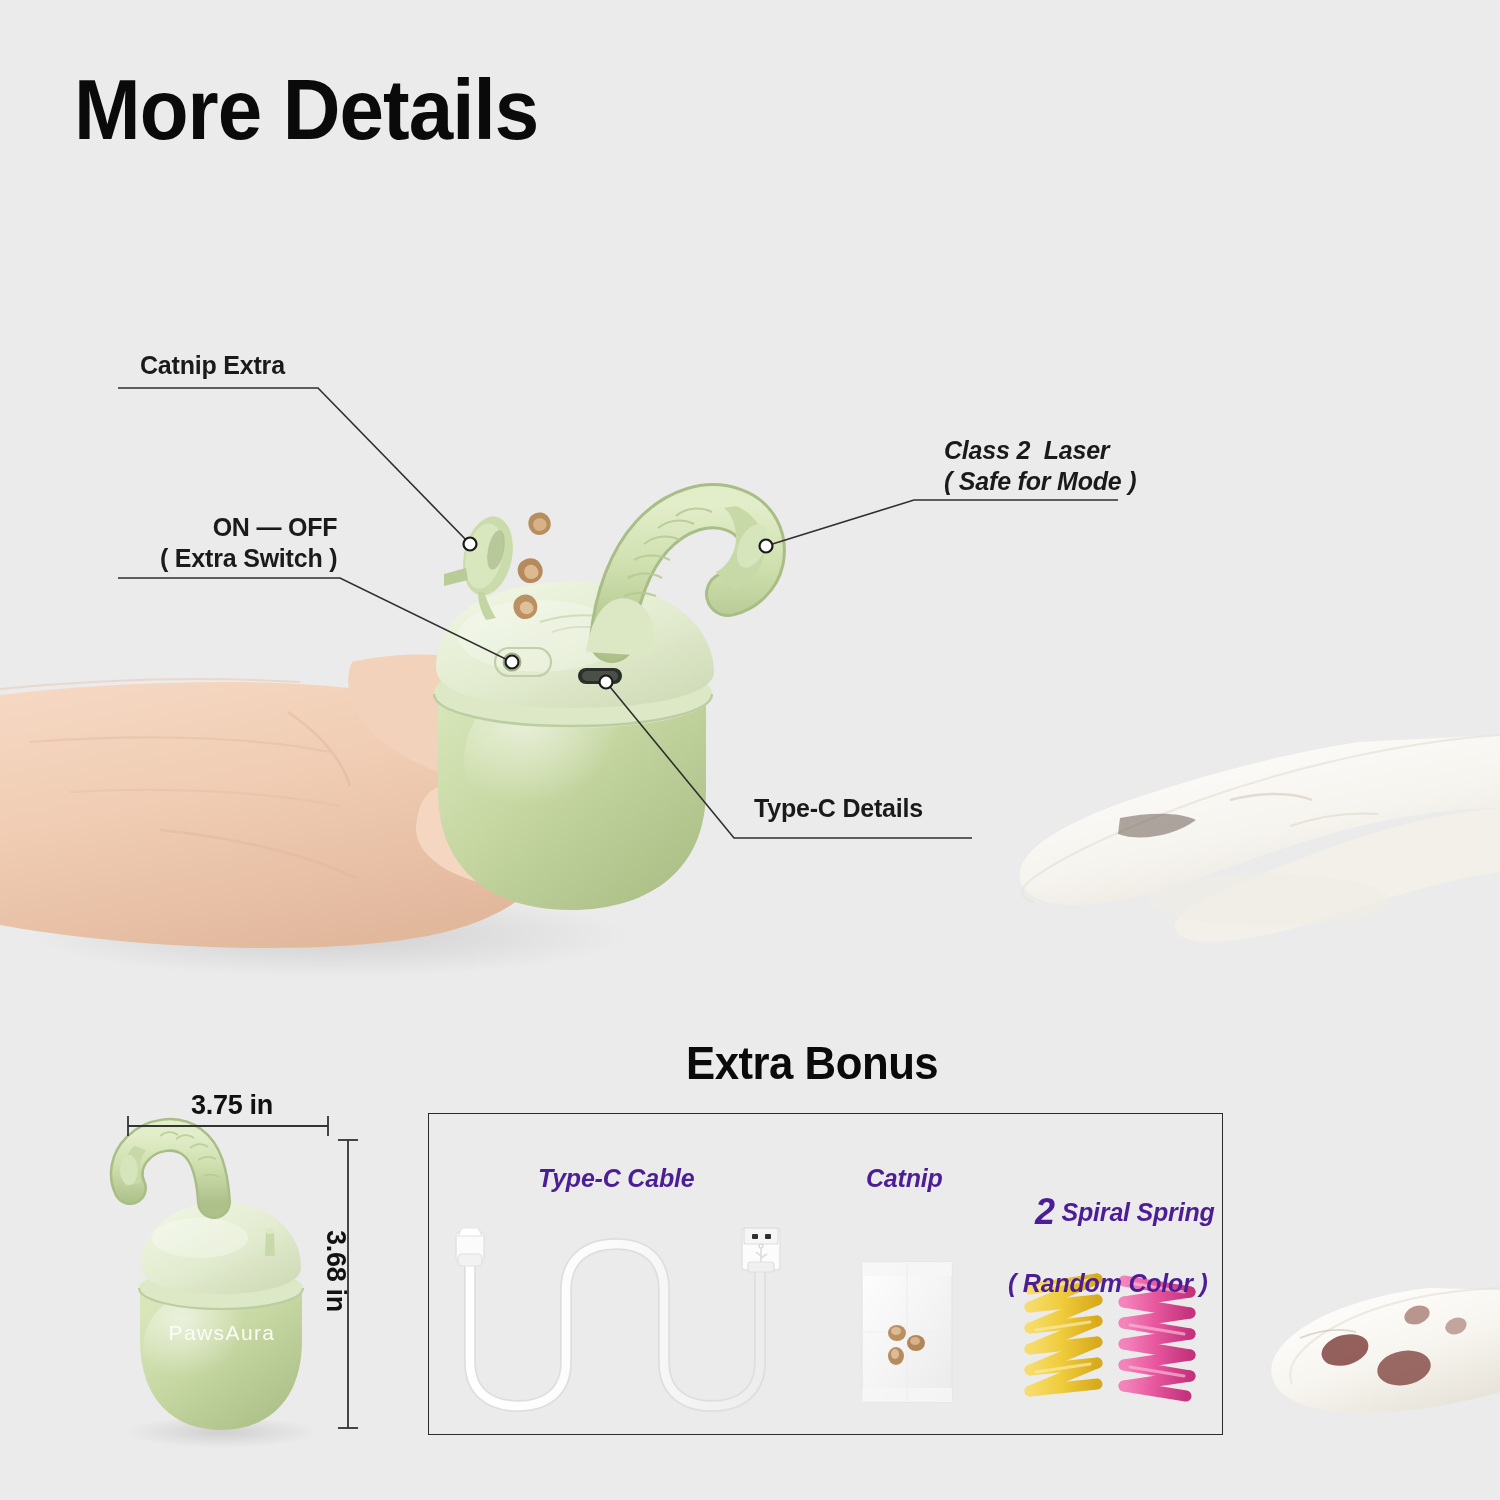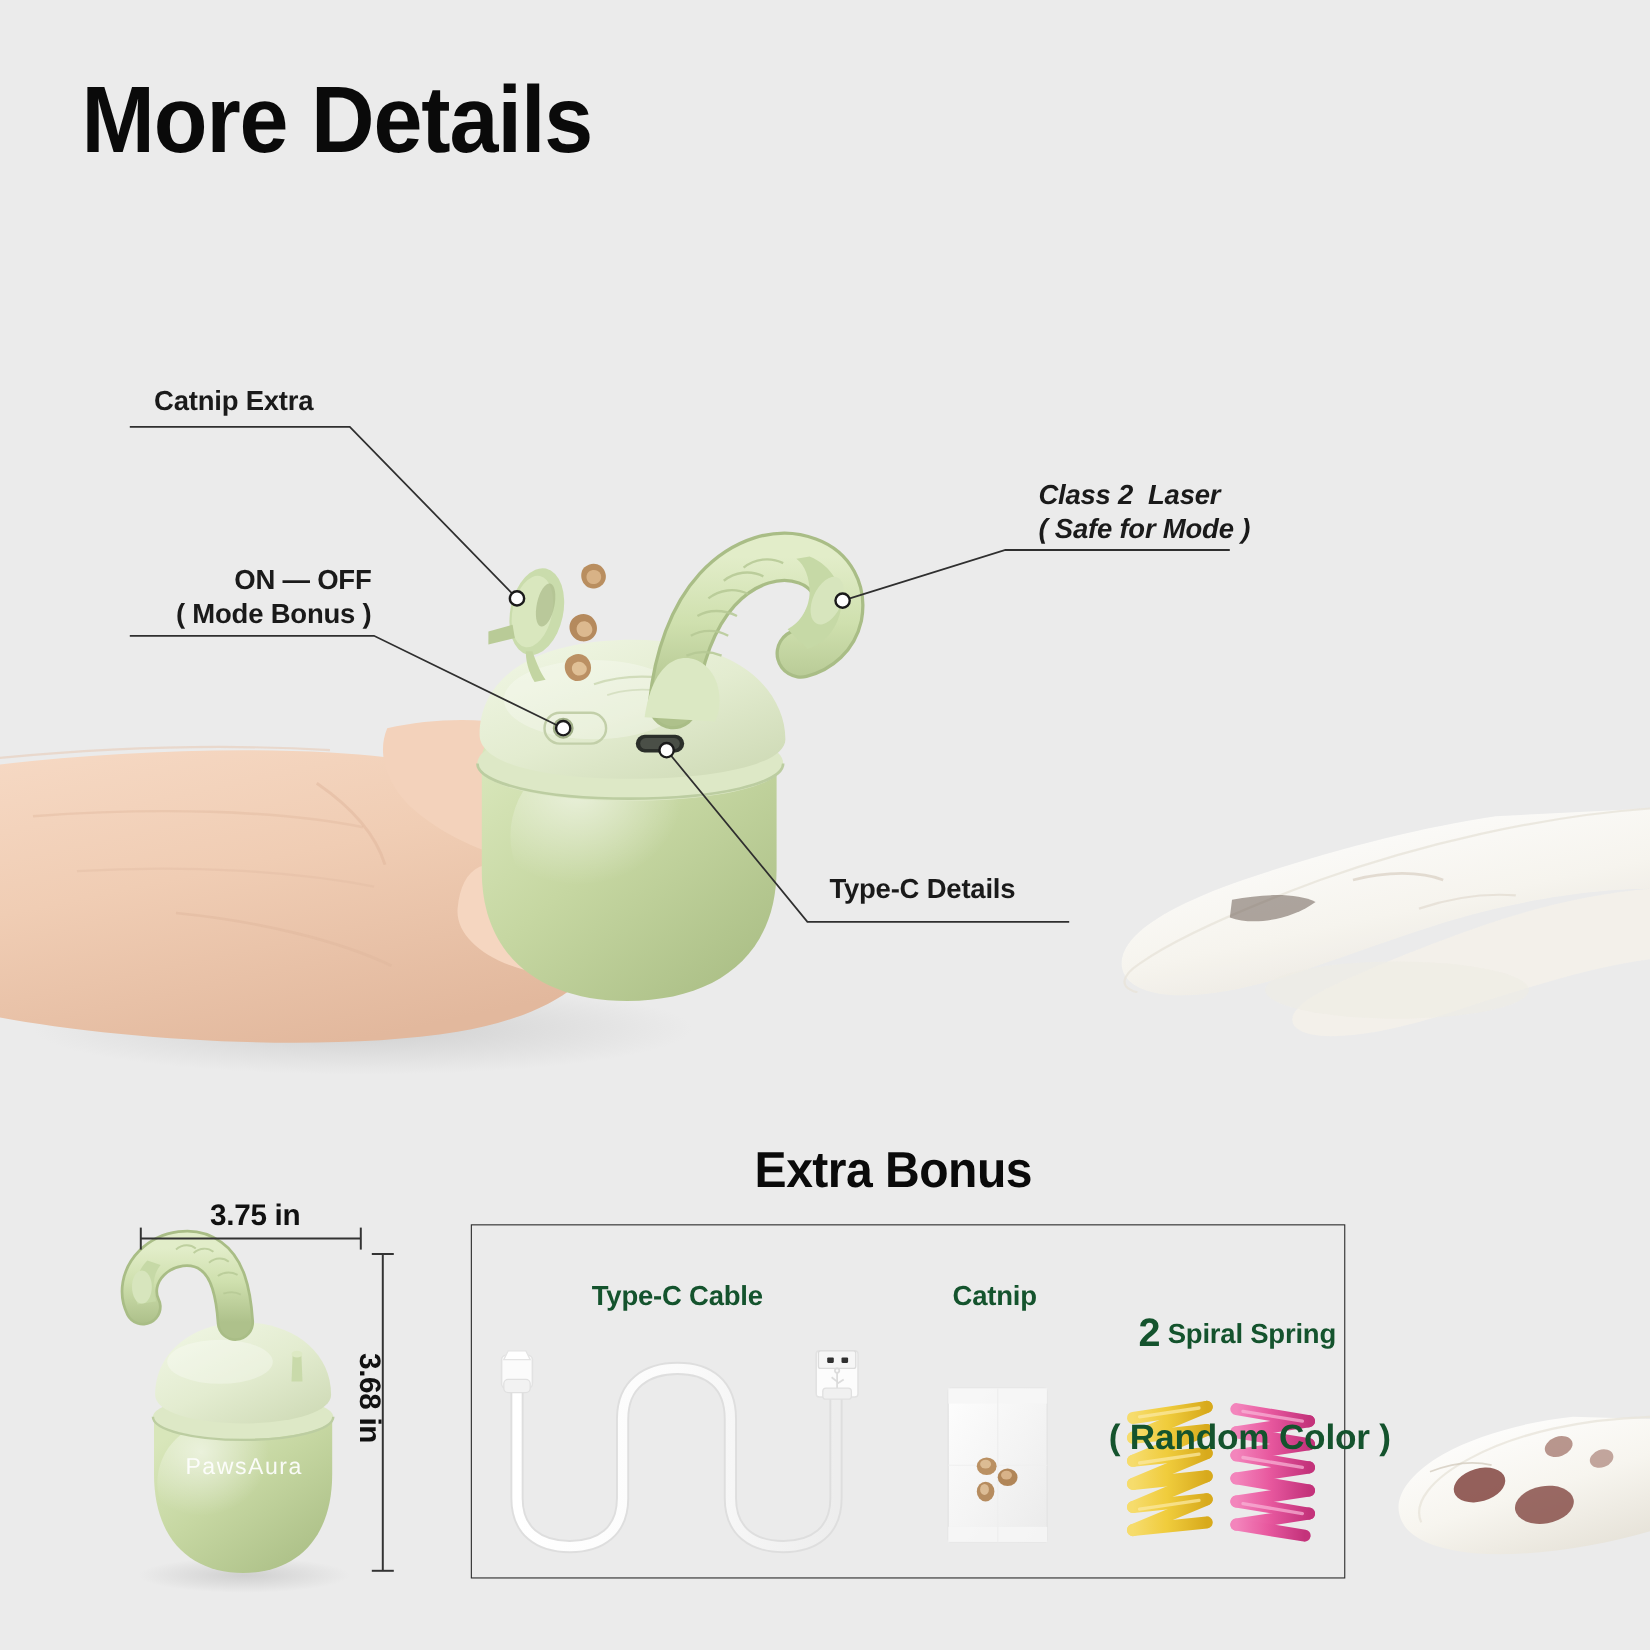--- a/index.html
+++ b/index.html
@@ -32,26 +32,26 @@
   .callout{
     font-size:25px; font-weight:700; color:#1a1a1a;
     line-height:1.22; white-space:pre; letter-spacing:-0.2px;
   }
   #cl-catnip{left:140px; top:350px;}
   #cl-mode{left:160px; top:512px; text-align:right;}
   #cl-laser{left:944px; top:435px;font-style:italic;}
   #cl-typec{left:754px; top:793px;}
 
   
-  .bonus-label{font-size:25px;font-weight:700;color:#14532d;line-height:1.25;letter-spacing:-0.2px;white-space:pre;}
+  .bonus-label{font-size:25px;font-weight:700;color:#4c1d95;line-height:1.25;letter-spacing:-0.2px;white-space:pre;font-style:italic;}
   #bl-cable{left:538px; top:1163px;}
   #bl-catnip{left:866px; top:1163px;}
   #bl-spring{left:1008px; top:1158px;}
   #bl-spring .num{font-size:36px;font-weight:700;vertical-align:-3px;}
-  #bl-spring .l2{display:block;font-size:32px;margin-top:20px;}
+  #bl-spring .l2{display:block;font-size:25px;margin-top:2px;}
 
   
   .dim-label{font-size:27px;font-weight:700;color:#111;letter-spacing:-0.3px;}
   #dim-w{left:191px; top:1090px;}
   #dim-h{left:351px; top:1230px; transform:rotate(90deg); transform-origin:left top; white-space:nowrap;}
 
   
   #bonus-box{
     left:428px; top:1113px; width:795px; height:322px;
     border:1.6px solid #2b2b2b; box-sizing:border-box;
@@ -406,21 +406,21 @@
       <circle cx="606" cy="682" r="6.5" fill="#ffffff" stroke="#1a1a1a" stroke-width="2.2"></circle>
     </g>
   </svg>
 
   <div class="abs" id="page-title">More Details</div>
 
   <div class="abs callout" id="cl-catnip">Catnip Extra</div>
 
   <div class="abs" id="cl-mode">
     <div class="callout">ON — OFF</div>
-    <div class="callout">( Mode Bonus )</div>
+    <div class="callout">( Extra Switch )</div>
   </div>
 
   <div class="abs" id="cl-laser">
     <div class="callout">Class 2  Laser</div>
     <div class="callout">( Safe for Mode )</div>
   </div>
 
   <div class="abs callout" id="cl-typec">Type-C Details</div>
 
   <div class="abs dim-label" id="dim-w">3.75 in</div>

